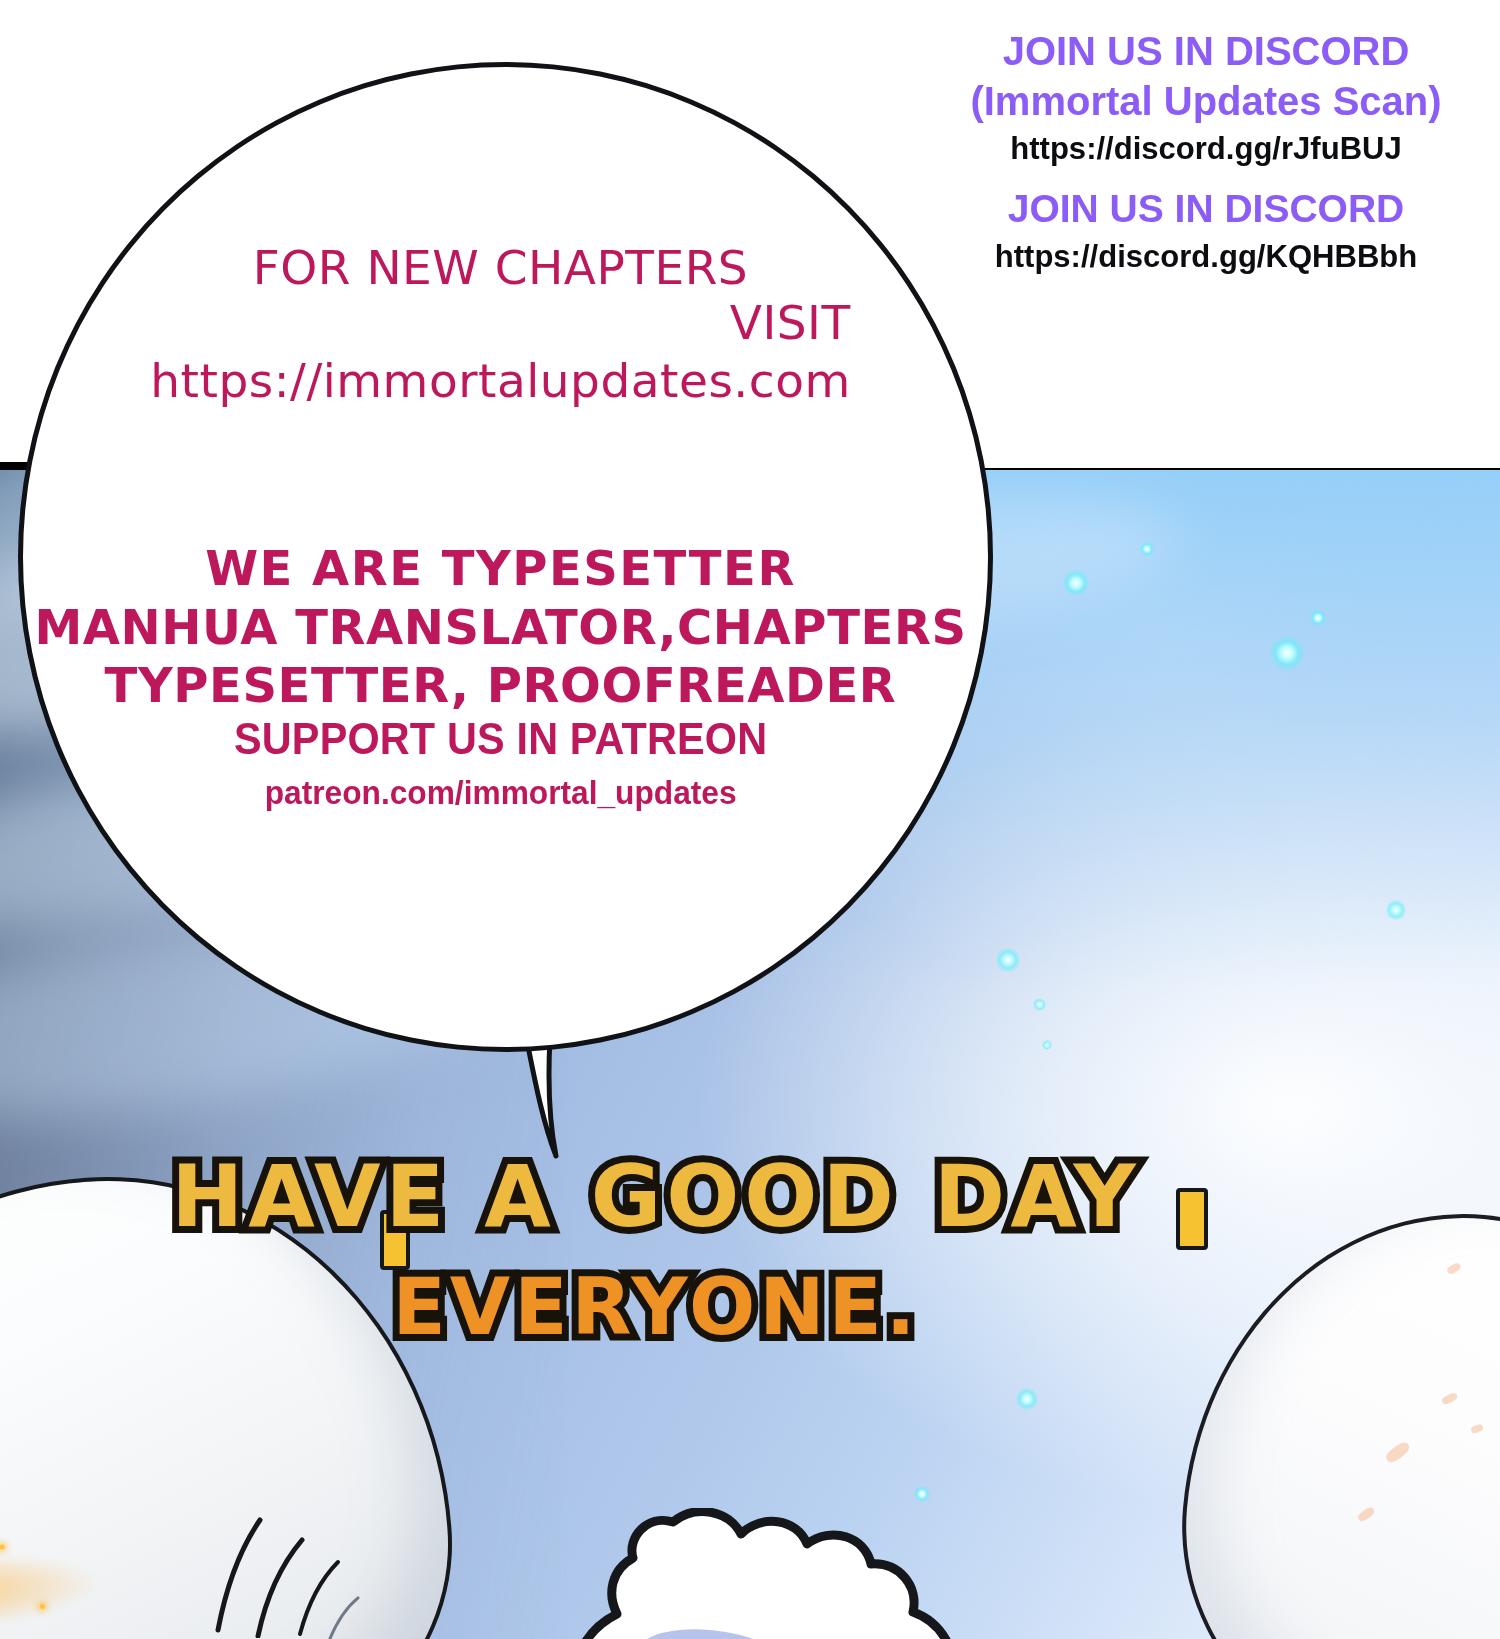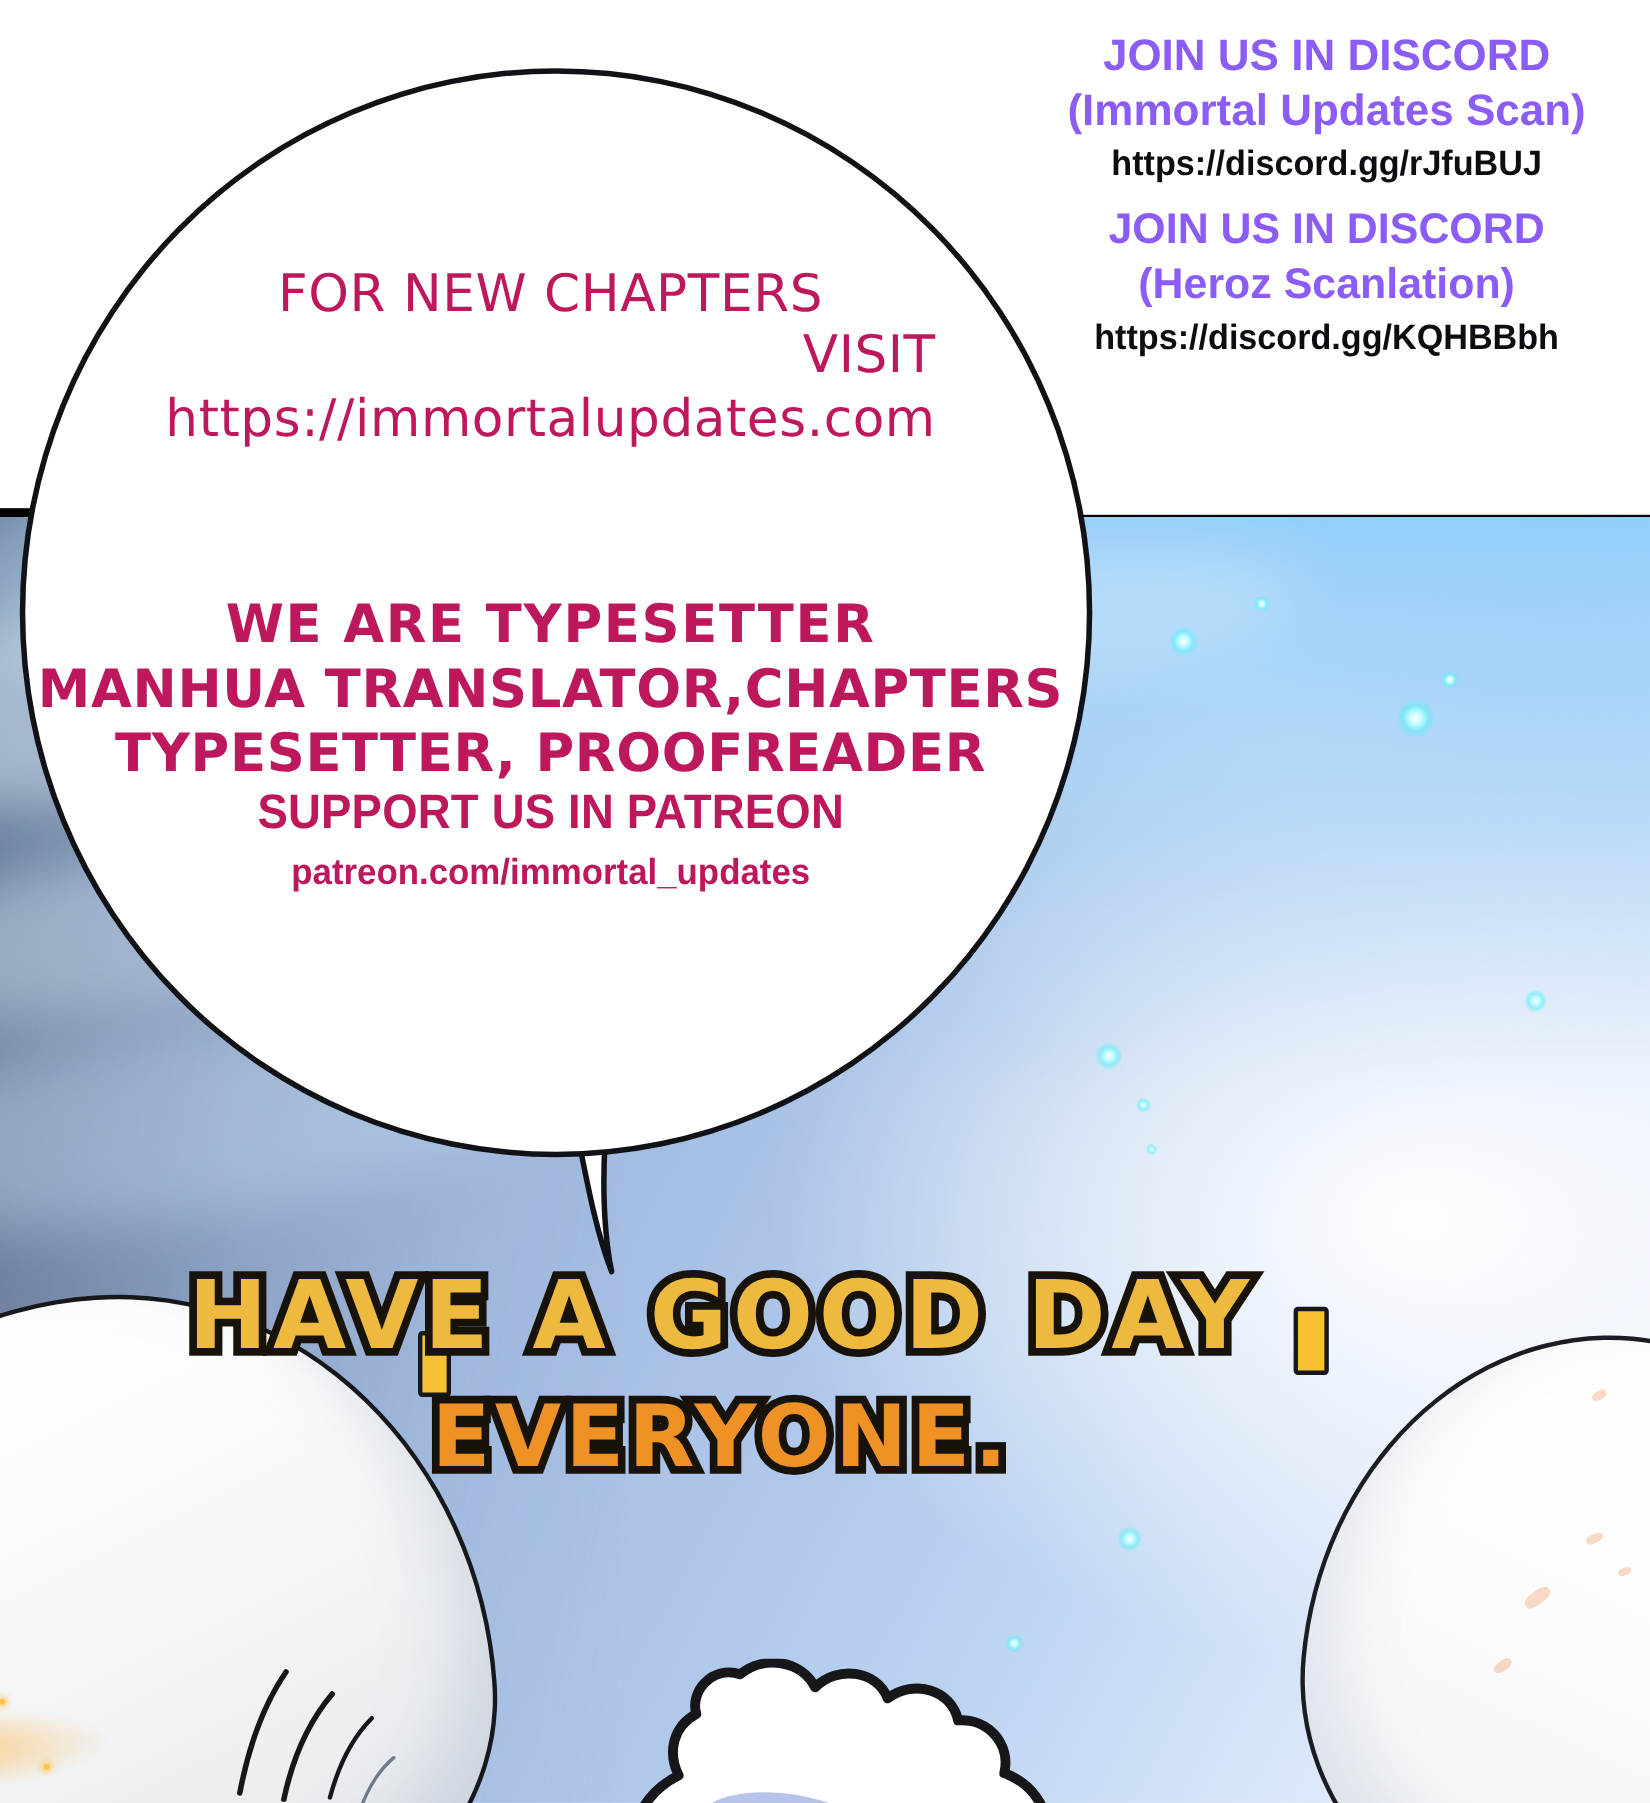--- a/index.html
+++ b/index.html
@@ -353,19 +353,18 @@
   <div class="credits">
 
     <div class="grp">
       <div class="cyan">JOIN US IN DISCORD</div>
       <div class="cyan">(Immortal Updates Scan)</div>
       <div class="durl">https://discord.gg/rJfuBUJ</div>
     </div>
 
     <div class="grp grp2">
       <div class="cyan sm">JOIN US IN DISCORD</div>
-      <div class="cyan sm">(Heroz Scanlation)</div>
       <div class="durl">https://discord.gg/KQHBBbh</div>
     </div>
 
   </div>
 
 </div>
 
 </body></html>

